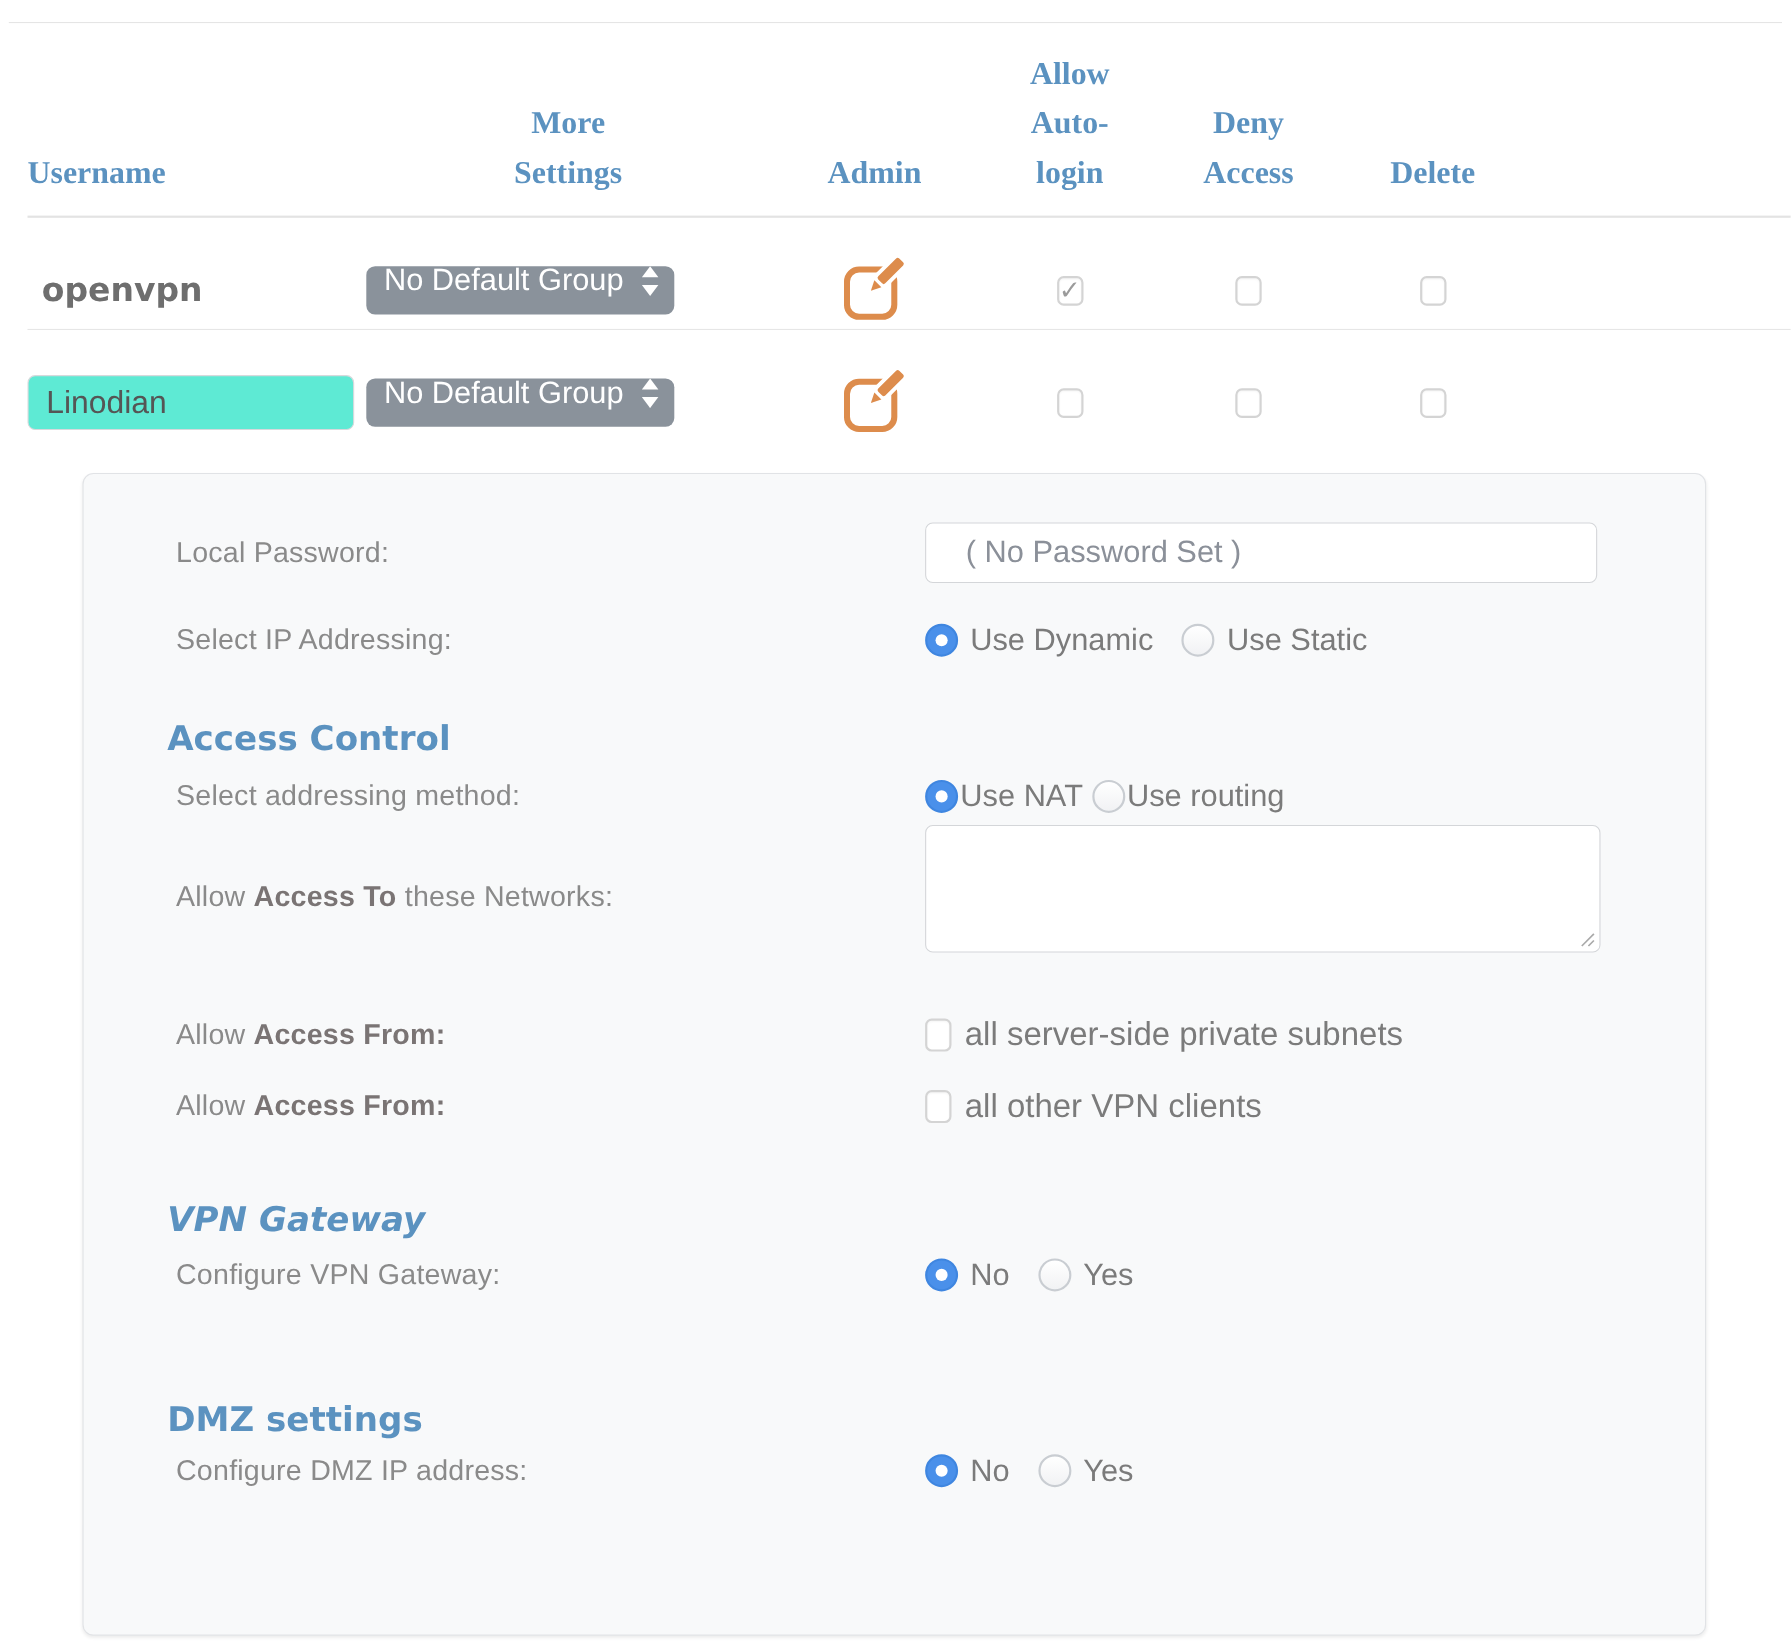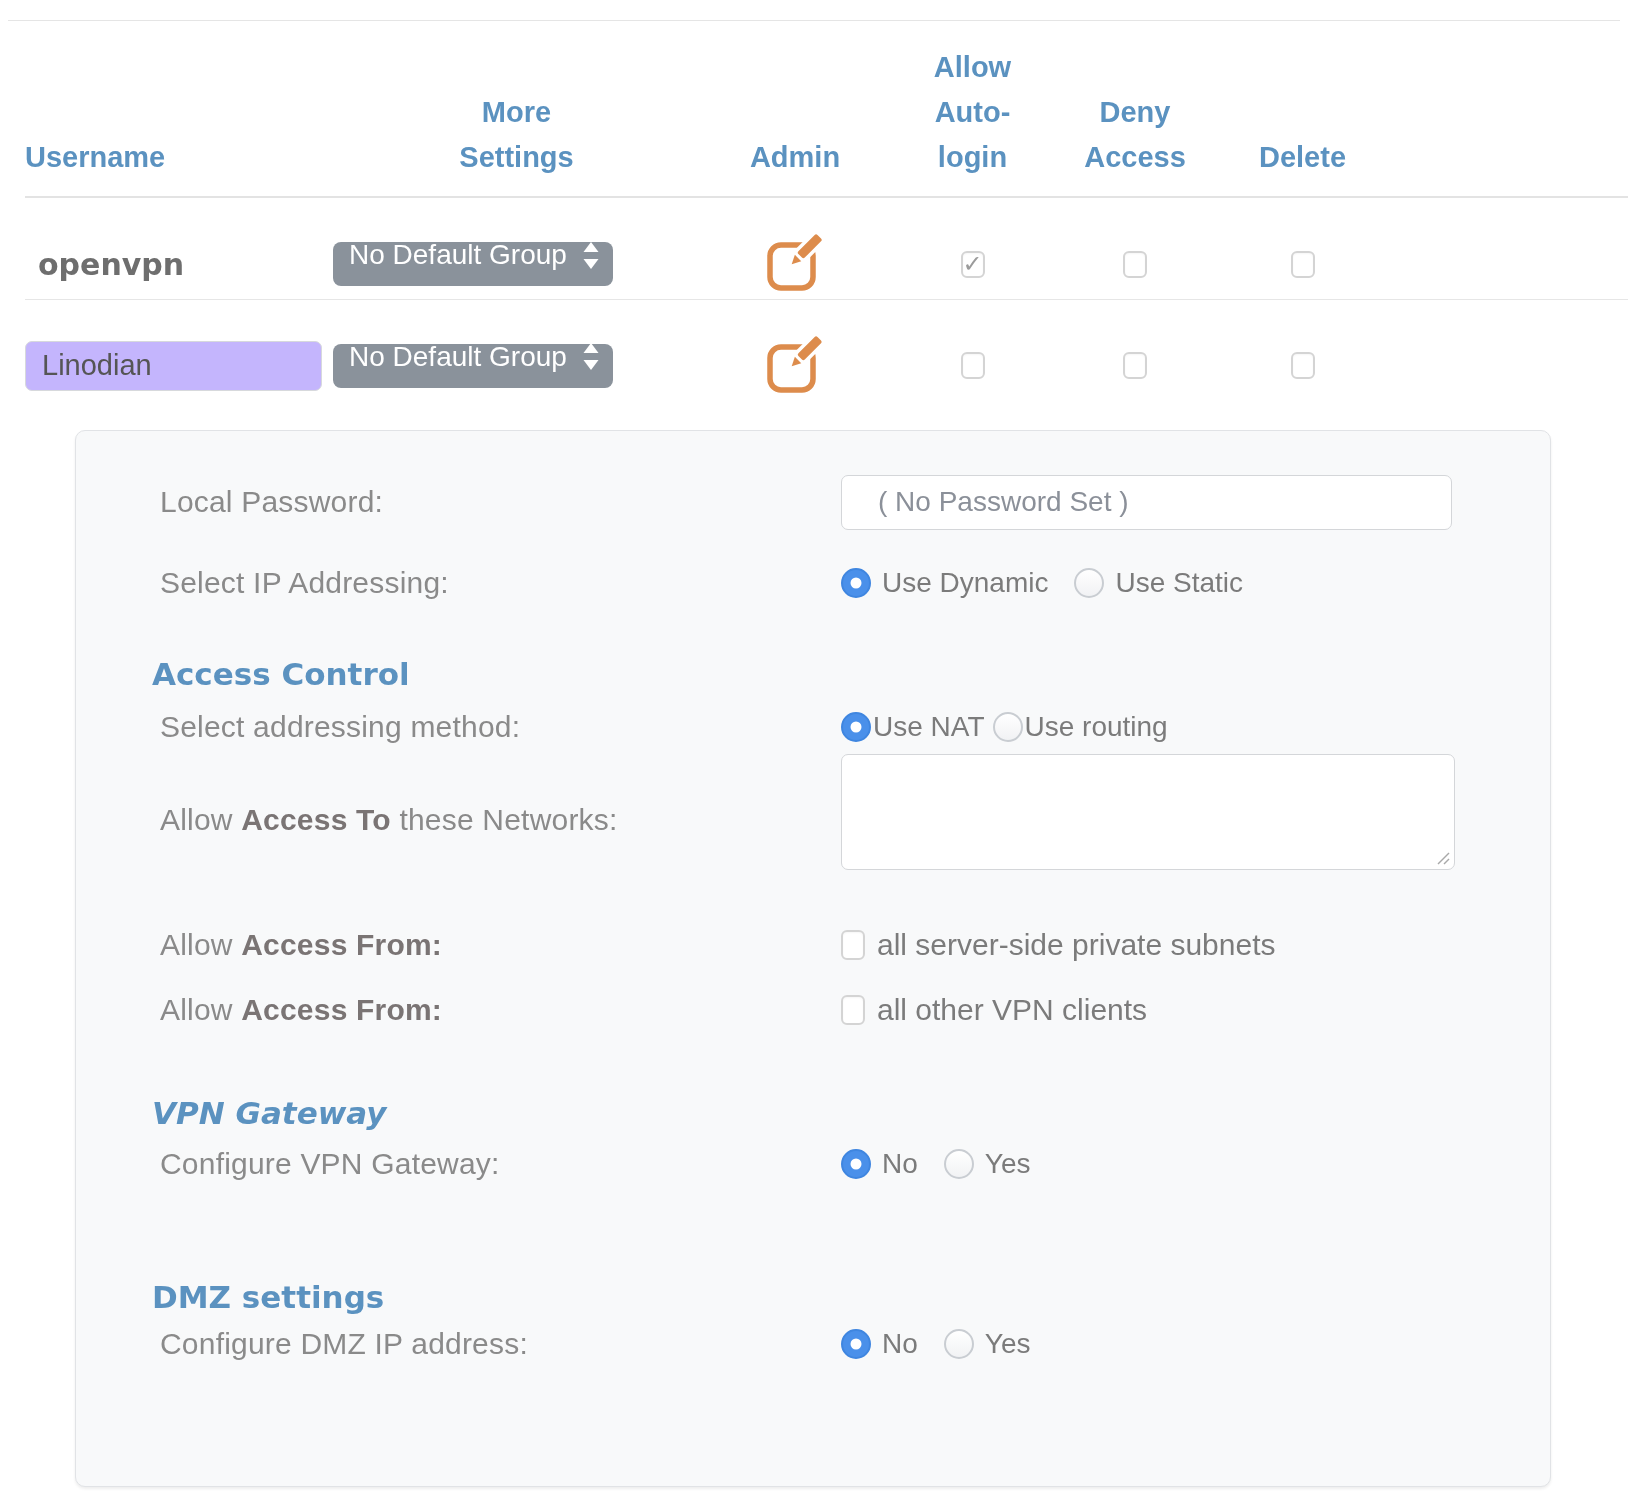--- a/index.html
+++ b/index.html
@@ -5,55 +5,55 @@
   * { margin:0; padding:0; box-sizing:border-box; }
   html,body { width:1628px; height:1502px; background:#ffffff; overflow:hidden;
               font-family:"Liberation Sans", sans-serif; }
 
   .topline { border-top:1px solid #e5e5e5; margin:20px 8px 0 8px; }
 
   
   .utable { padding-left:25px; }
   .grid7 { display:grid; grid-template-columns:308px 367px 190px 165px 160px 175px 155px; }
   .thead { align-items:end; padding-top:24px; padding-bottom:16px; border-bottom:2px solid #e3e3e3; min-height:158px; }
-  .th { font-family:Liberation Sans, sans-serif; font-weight:bold; font-size:29px; line-height:1.55;
+  .th { font-family:Liberation Serif, serif; font-weight:bold; font-size:29px; line-height:1.55;
         color:#5b92c0; }
   .th.c { text-align:center; display:flex; justify-content:center; }
   .th.c span { display:inline-block; }
   .w-more span  { max-width:150px; }
   .w-auto span  { max-width:112px; }
   .w-deny span  { max-width:135px; }
 
   .trow { align-items:center; height:101px; }
   .trow.sep { border-top:1px solid #e6e6e6; }
   .cell { display:flex; align-items:center;margin-top:32px; }
   .cell.c { justify-content:center; }
 
   .uname { font-family:"DejaVu Sans", sans-serif; font-weight:bold; font-size:30px; color:#6e6e6e; padding-left:13px; }
-  .uinput { width:297px; height:50px; border:1px solid #d7d9dc; border-radius:7px; background:#c4b5fd;
+  .uinput { width:297px; height:50px; border:1px solid #d7d9dc; border-radius:7px; background:#5eead4;
             font-family:"Liberation Sans", sans-serif; font-size:29px; color:#555; padding:0 16px; outline:none; }
 
   .gsel { display:inline-flex; align-items:center; gap:16px; background:#8a929b; color:#fff;
           border-radius:8px; padding:5px 14px 23px 16px; height:44px; font-size:28px; cursor:default; }
   .gsel svg { flex:none; }
 
   .editicon { display:inline-block; }
 
   .cb { width:24px; height:27px; border:2px solid #d4d4d4; border-radius:6px; background:#fff;
         position:relative; flex:none; box-shadow:inset 0 1px 2px rgba(0,0,0,0.04); }
   .cb.checked::after { content:'\2713'; position:absolute; inset:0; display:flex; align-items:center;
         justify-content:center; color:#9b9b9b; font-size:24px; }
   .cb.tall { height:30px; }
 
   
   .panel { margin:30px 0 0 75px; width:1476px; height:1057px; background:#f8f9fa;
            border:1px solid #e1e3e6; border-radius:10px; box-shadow:0 2px 3px rgba(0,0,0,0.07);
            padding-top:44px; }
   .prow { display:flex; align-items:center; margin-left:84px; }
-  .plabel { width:681px; flex:none; font-size:30px; color:#8a8a8a; letter-spacing:0.2px; }
+  .plabel { width:681px; flex:none; font-size:26px; color:#8a8a8a; letter-spacing:0.2px; }
   .plabel b { color:#7a7474; font-weight:bold; }
   .pheading { font-family:"DejaVu Sans", sans-serif; font-weight:bold; font-size:31px; color:#5b92c0;
               margin-left:76px; line-height:40px; }
 
   .pwinput { width:611px; height:55px; border:1px solid #d4d6d9; border-radius:7px; background:#fff;
              font-size:28px; color:#555; padding:0 36px; outline:none; }
   .pwinput::placeholder { color:#8b9099; }
 
   .radio { width:30px; height:30px; border-radius:50%; background:linear-gradient(#ffffff,#f1f2f4);
            border:2px solid #c9cdd2; position:relative; flex:none; }

